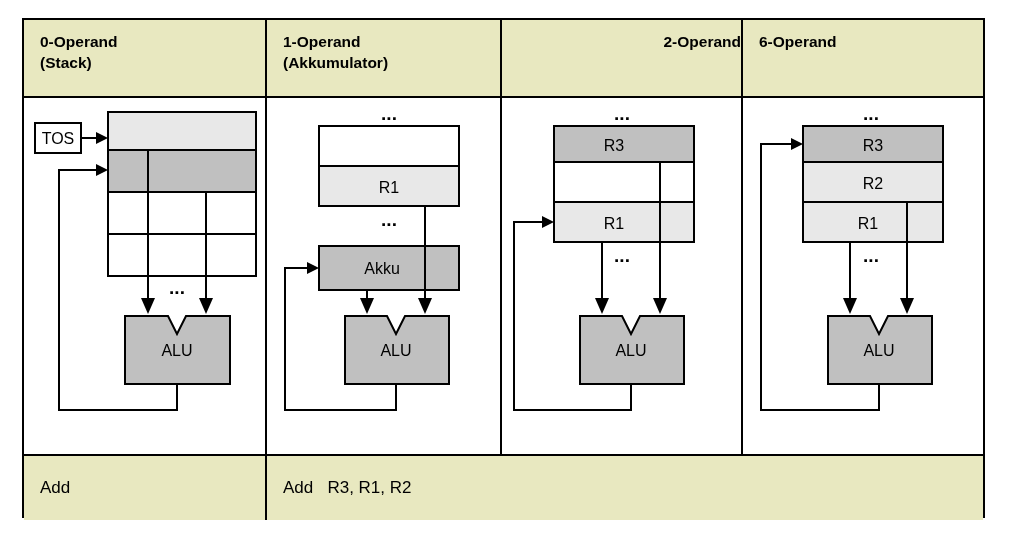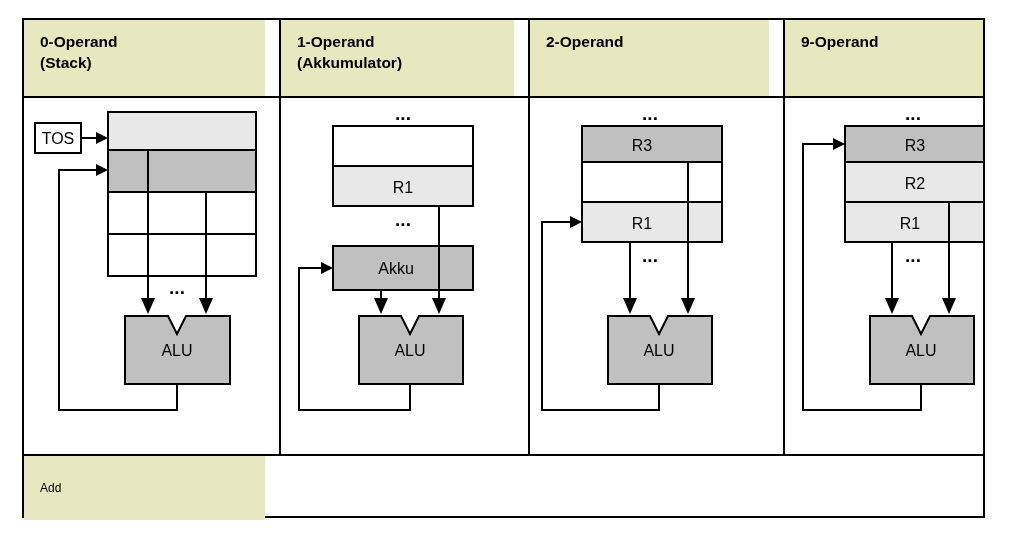--- a/index.html
+++ b/index.html
@@ -45,39 +45,39 @@
     display: flex;
     height: 64px;
     flex: 0 0 64px;
   }
   .cell {
     box-sizing: border-box;
     position: relative;
   }
   .cell.c0 { flex: 0 0 241px; }
   .cell.c1 { flex: 0 0 235px; }
-  .cell.c2 { flex: 0 0 241px; }
+  .cell.c2 { flex: 0 0 241px; text-align: right; }
   .cell.c3 { flex: 1 1 auto; }
-  .cell + .cell { border-left: 2px solid #000000; margin-left: 14px; }
+  .cell + .cell { border-left: 2px solid #000000; }
 
   .hdr {
     background: #e8e8c0;
     padding: 11px 0 0 16px;
     font-weight: bold;
     font-size: 15.5px;
     color: #000000;
     line-height: 1.37;
     white-space: pre-line;
   }
   .ftr {
     background: #e8e8c0;
     display: flex;
     align-items: center;
     padding-left: 16px;
-    font-size: 12px;
+    font-size: 17px;
     color: #000000;
     white-space: pre;
   }
   .diagram {
     background: #ffffff;
     overflow: hidden;
   }
   .diagram svg { display: block; }
 </style>
 </head>
@@ -85,21 +85,21 @@
 
 <div id="root">
   <div class="table">
 
     <div class="row-header">
       <div class="cell c0 hdr">0-Operand
 (Stack)</div>
       <div class="cell c1 hdr">1-Operand
 (Akkumulator)</div>
       <div class="cell c2 hdr">2-Operand</div>
-      <div class="cell c3 hdr">9-Operand</div>
+      <div class="cell c3 hdr">6-Operand</div>
     </div>
 
     <div class="row-body">
 
       <div class="cell c0 diagram">
         <svg width="241" height="356" viewBox="0 0 241 356" xmlns="http://www.w3.org/2000/svg">
 
           <rect x="84" y="14" width="148" height="38" fill="#e8e8e8" stroke="#000" stroke-width="2"></rect>
           <rect x="84" y="52" width="148" height="42" fill="#c0c0c0" stroke="#000" stroke-width="2"></rect>
           <rect x="84" y="94" width="148" height="42" fill="#ffffff" stroke="#000" stroke-width="2"></rect>
@@ -214,16 +214,17 @@
           <text x="136" y="258" font-family="Liberation Sans, sans-serif" font-size="16" fill="#000" text-anchor="middle">ALU</text>
 
           <polyline points="136,286 136,312 18,312 18,46 50,46" fill="none" stroke="#000" stroke-width="2"></polyline>
           <polygon points="60,46 48,40 48,52" fill="#000"></polygon>
         </svg>
       </div>
     </div>
 
     <div class="row-footer">
       <div class="cell c0 ftr">Add</div>
+      <div class="cell c3 ftr">Add   R3, R1, R2</div>
     </div>
 
   </div>
 </div>
 
 </body></html>

